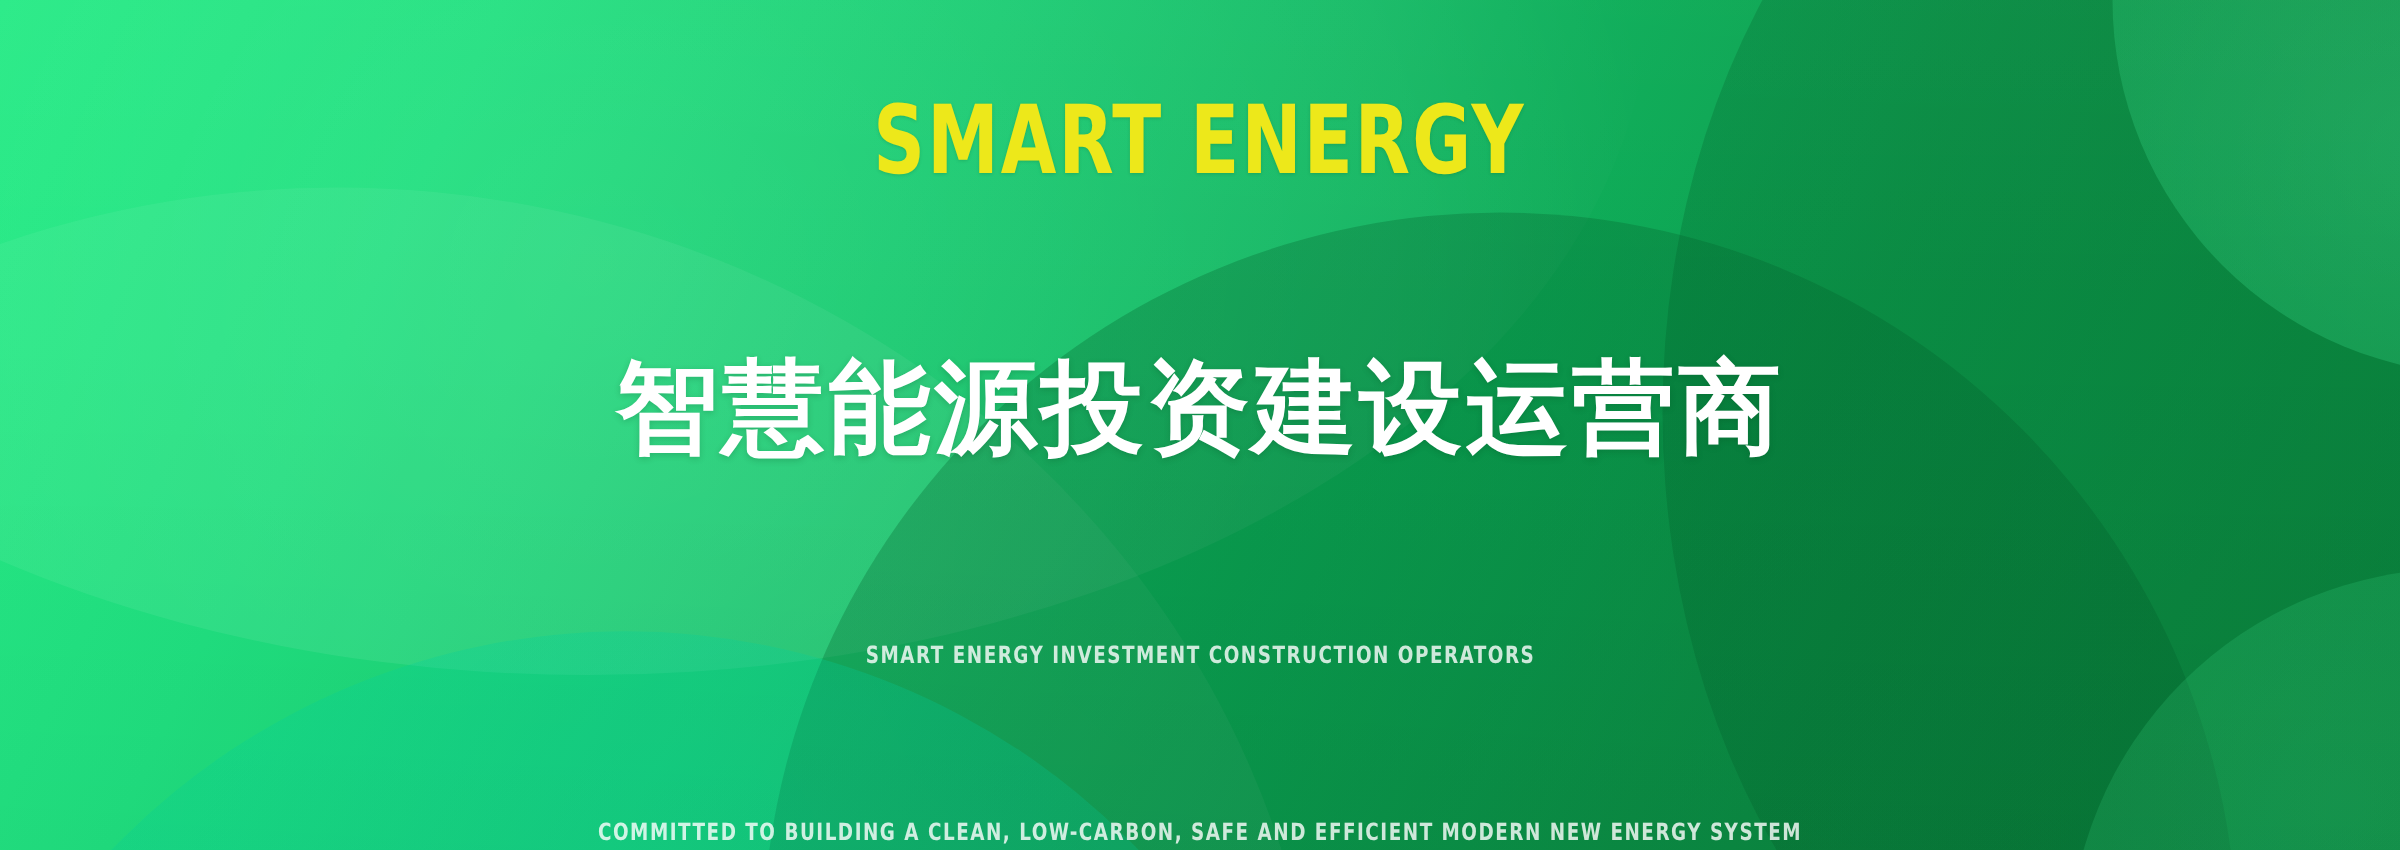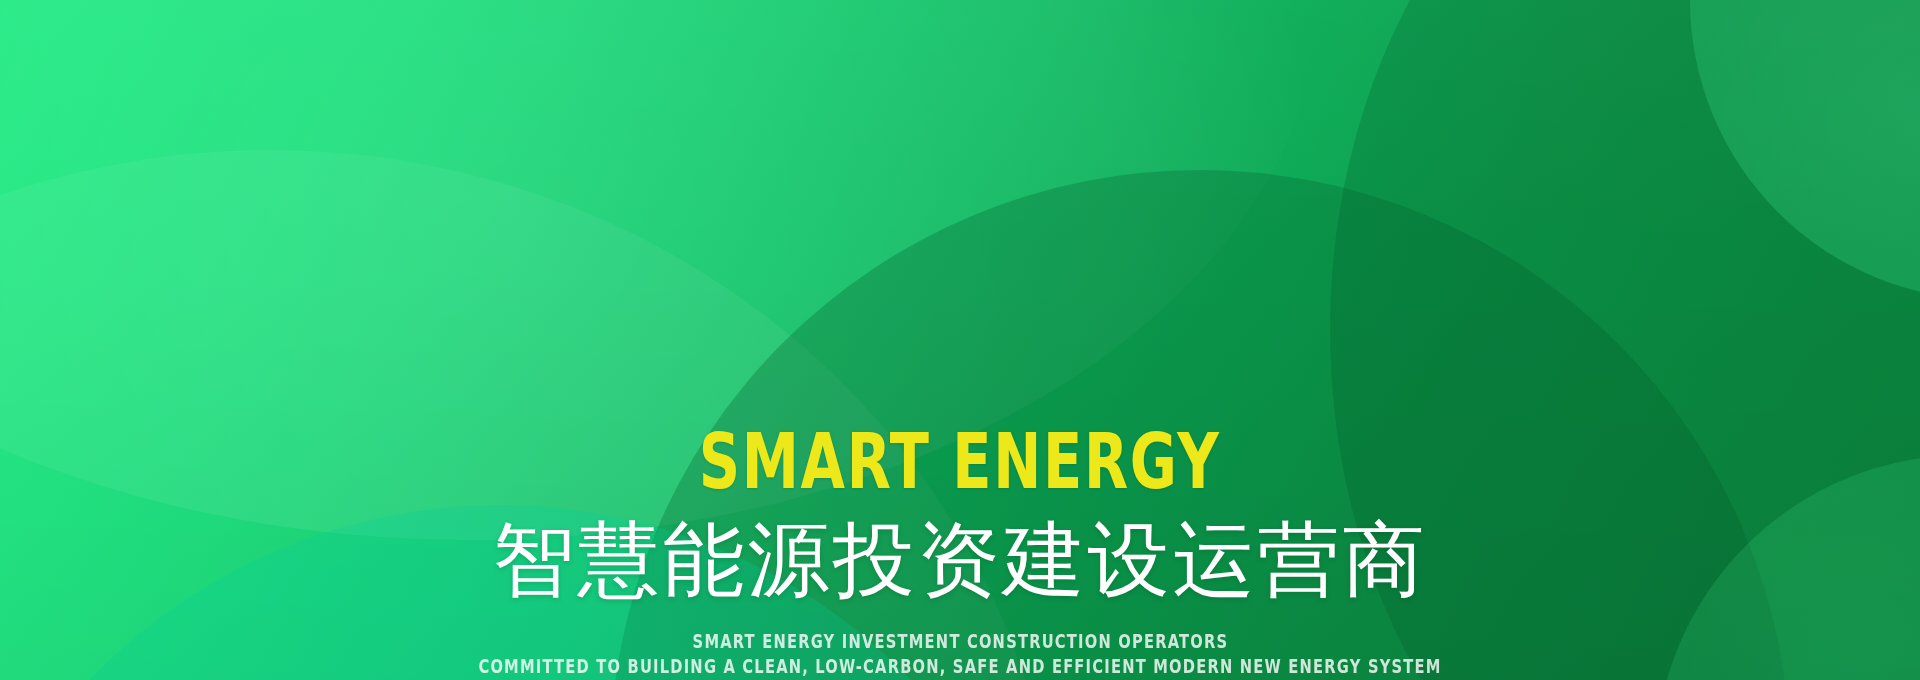--- a/index.html
+++ b/index.html
@@ -122,43 +122,43 @@
     pointer-events: none;
   }
 
   
   .content {
     position: absolute;
     inset: 0;
     display: flex;
     flex-direction: column;
     align-items: center;
-    justify-content: flex-end;
-    padding-top: 56px;
+    justify-content: space-between;
+    padding-top: 74px;
     box-sizing: border-box;
   }
 
   .eyebrow-en {
     color: #EDE81A;
     font-family: "Liberation Sans Narrow", "DejaVu Sans Condensed", "Liberation Sans", sans-serif;
     font-size: 76px;
     font-weight: 700;
     line-height: 1;
     letter-spacing: 2px;
     transform: scaleX(0.84);
     transform-origin: center;
     white-space: nowrap;
     text-shadow: 0 1px 3px rgba(0,60,25,0.18);
   }
 
   .headline-cn {
     color: #FFFFFF;
     font-family: "DejaVu Sans", "Liberation Sans", sans-serif;
     font-size: 82px;
-    font-weight: 400;
+    font-weight: 700;
     line-height: 1.08;
     letter-spacing: 3px;
     margin-top: 16px;
     white-space: nowrap;
     text-shadow: 0 2px 5px rgba(0,60,25,0.20);
   }
 
   .subhead-cn {
     color: #FFFFFF;
     font-family: "DejaVu Sans", "Liberation Sans", sans-serif;

